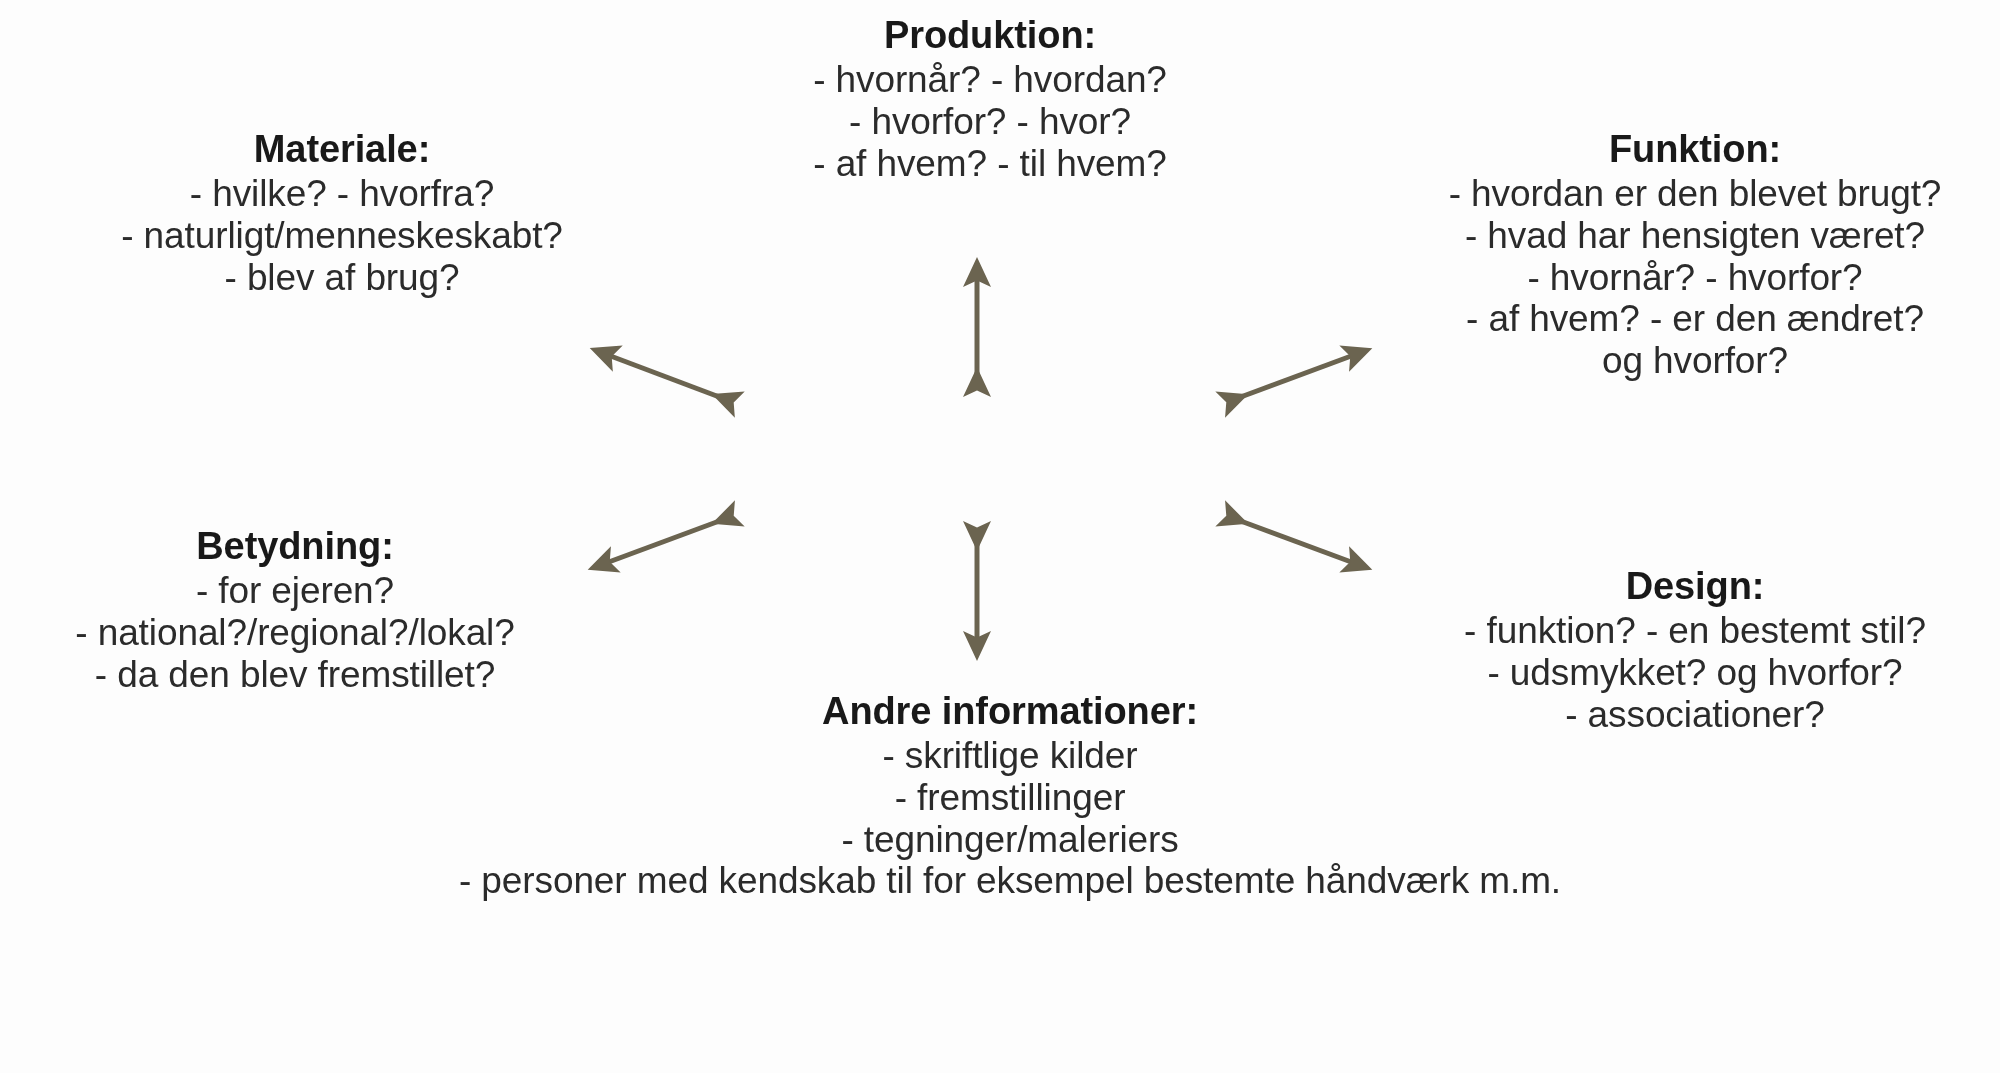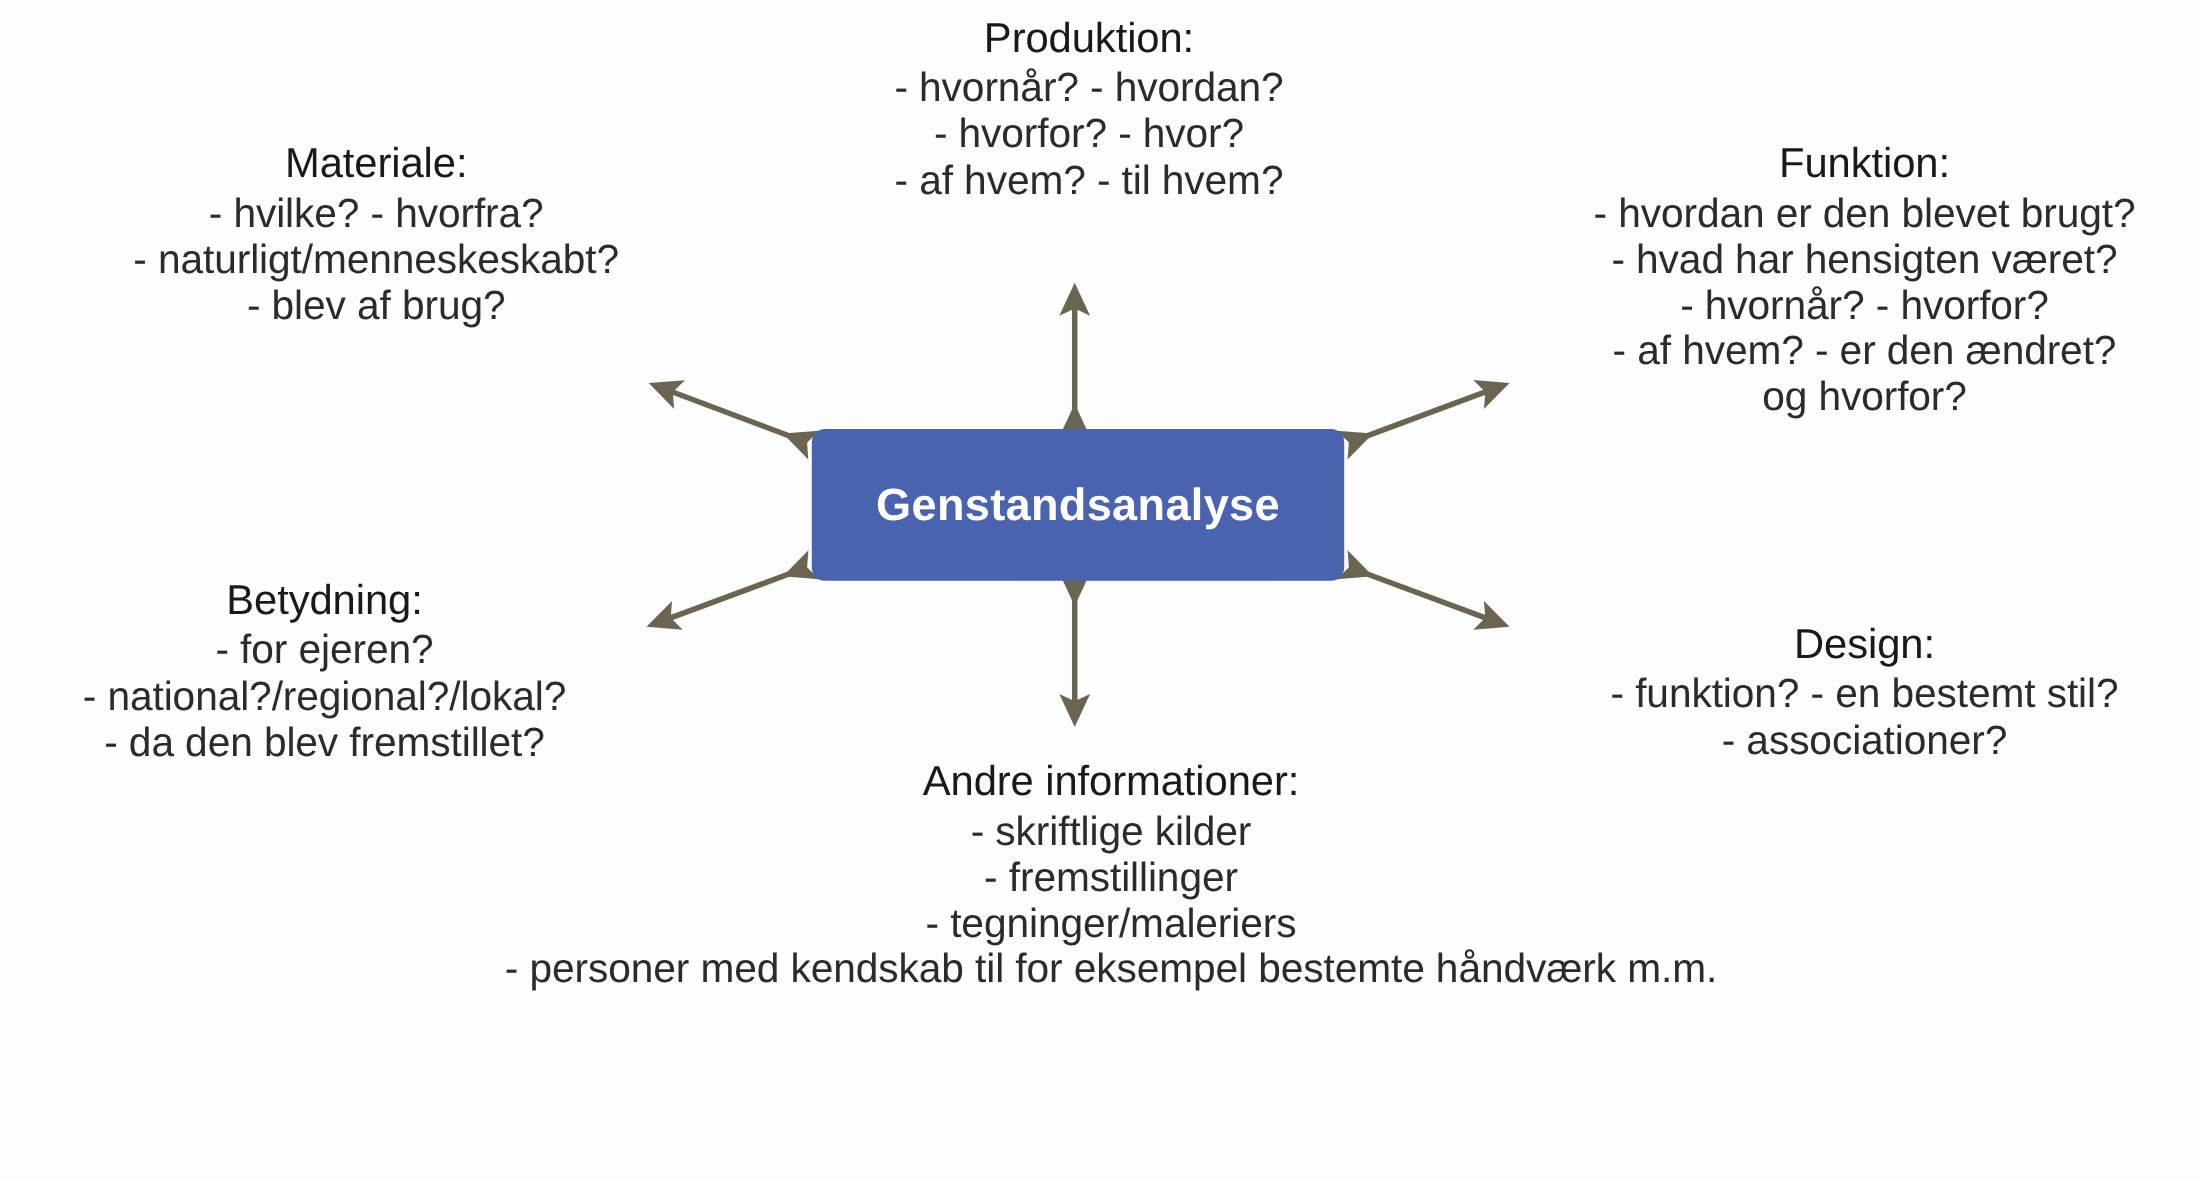--- a/index.html
+++ b/index.html
@@ -26,21 +26,21 @@
     height: 1073px;
   }
   .node {
     position: absolute;
     text-align: center;
     color: #231f20;
     line-height: 1.13;
     letter-spacing: -0.1px;
   }
   .node .title {
-    font-weight: normal;
+    font-weight: bold;
     font-size: 38px;
     color: #191919;
     display: block;
     margin-bottom: 2px;
   }
   .node .line {
     display: block;
     font-size: 37px;
     font-weight: 400;
     color: #2b2b2b;
@@ -94,23 +94,20 @@
       <line x1="722" y1="398" x2="600" y2="352"></line>
 
       <line x1="722" y1="520" x2="598" y2="566"></line>
 
       <line x1="1238" y1="398" x2="1362" y2="352"></line>
 
       <line x1="1238" y1="520" x2="1362" y2="566"></line>
     </g>
   </svg>
 
-  <div id="center-box">
-    <span class="center-label">Genstandsanalyse</span>
-  </div>
 
   <div class="node" id="node-produktion">
     <span class="title">Produktion:</span>
     <span class="line">- hvornår? - hvordan?</span>
     <span class="line">- hvorfor? - hvor?</span>
     <span class="line">- af hvem? - til hvem?</span>
   </div>
 
   <div class="node" id="node-materiale">
     <span class="title">Materiale:</span>
@@ -131,20 +128,21 @@
   <div class="node" id="node-betydning">
     <span class="title">Betydning:</span>
     <span class="line">- for ejeren?</span>
     <span class="line">- national?/regional?/lokal?</span>
     <span class="line">- da den blev fremstillet?</span>
   </div>
 
   <div class="node" id="node-design">
     <span class="title">Design:</span>
     <span class="line">- funktion? - en bestemt stil?</span>
+    <span class="line">- udsmykket? og hvorfor?</span>
     <span class="line">- associationer?</span>
   </div>
 
   <div class="node" id="node-andre">
     <span class="title">Andre informationer:</span>
     <span class="line">- skriftlige kilder</span>
     <span class="line">- fremstillinger</span>
     <span class="line">- tegninger/maleriers</span>
     <span class="line">- personer med kendskab til for eksempel bestemte håndværk m.m.</span>
   </div>

